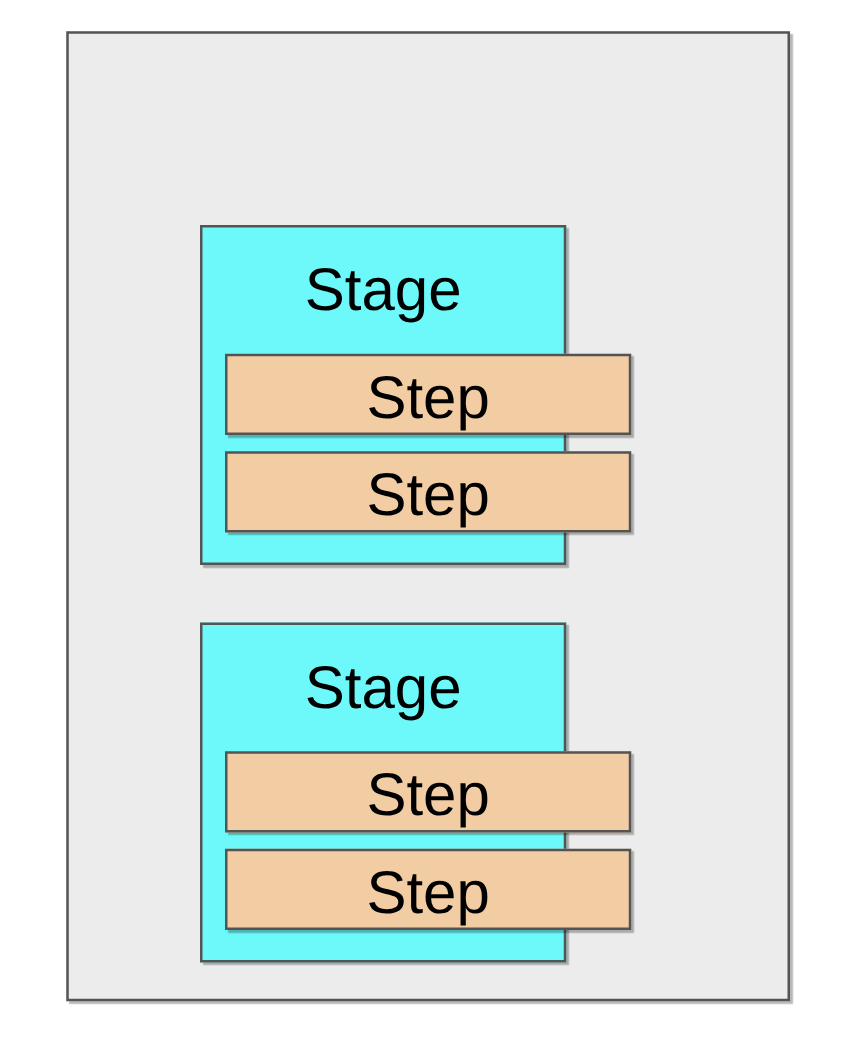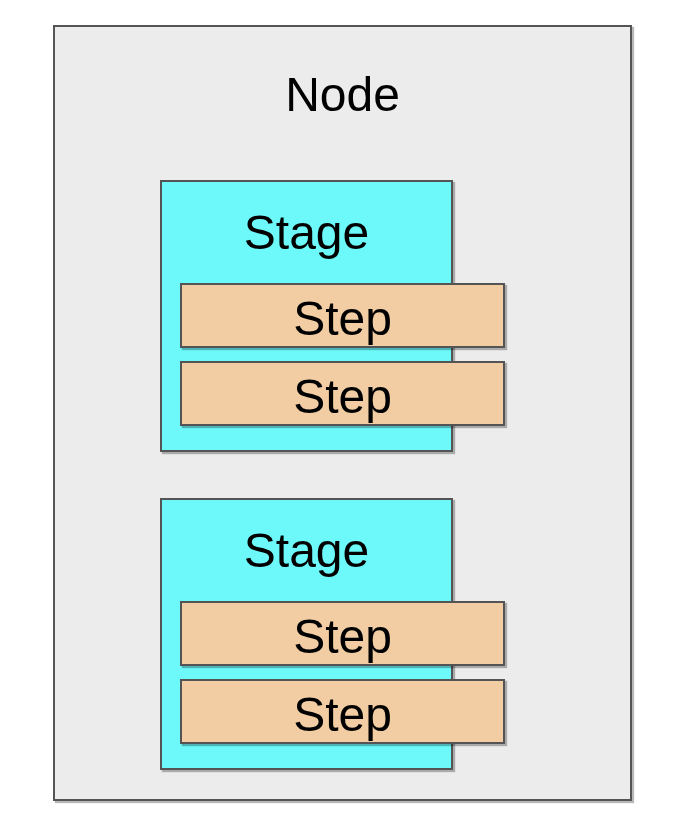--- a/index.html
+++ b/index.html
@@ -57,21 +57,20 @@
     line-height: normal;
   }
   .step-1 { top: 101px; }
   .step-2 { top: 179px; }
 </style>
 </head>
 <body>
 
 <div class="canvas">
   <div class="box node">
-    <div class="diagram-label node-label">Node</div>
 
     <div class="box stage stage-1">
       <div class="diagram-label stage-label">Stage</div>
       <div class="box step step-1">
         <span>Step</span>
       </div>
       <div class="box step step-2">
         <span>Step</span>
       </div>
     </div>

